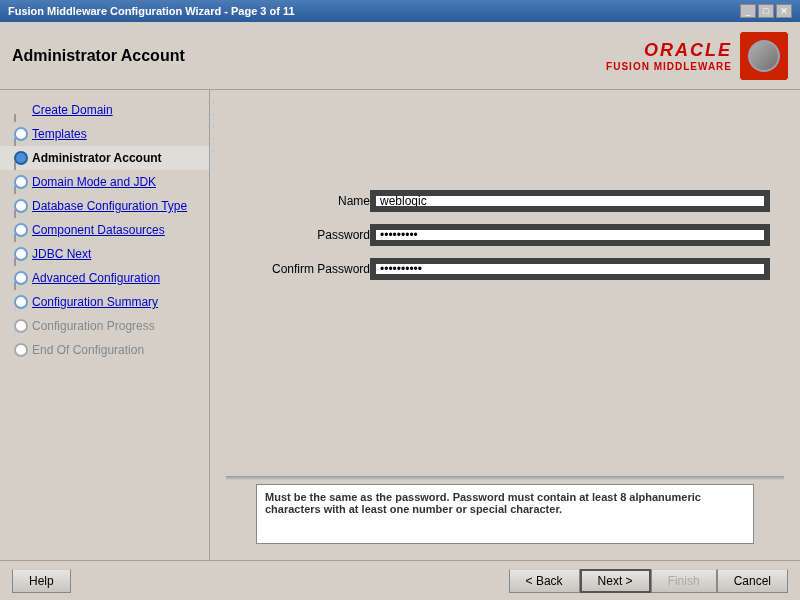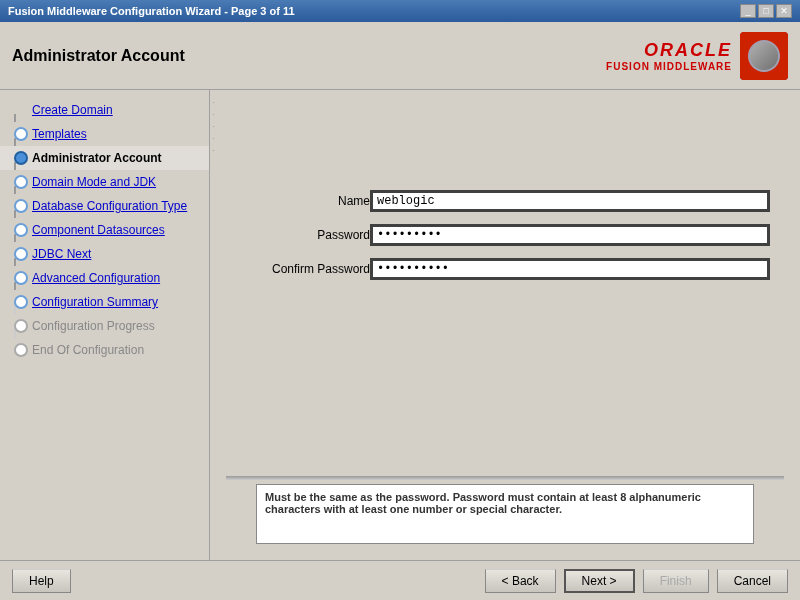--- a/index.html
+++ b/index.html
@@ -131,26 +131,25 @@
     .form-label {
       width: 130px;
       text-align: right;
       font-size: 12px;
       color: #000;
     }
 
     .form-input {
       flex: 1;
       height: 22px;
-      border: 3px solid #404040;
+      border: 6px solid #404040;
       background: white;
       padding: 2px 4px;
       font-size: 12px;
       outline: none;
-      font-family: Liberation Mono, monospace;
     }
 
     
     .info-area {
       margin: 0 30px 8px 30px;
       border: 1px solid #888;
       background: white;
       min-height: 60px;
       padding: 6px 8px;
       font-size: 11px;
@@ -168,21 +167,20 @@
       padding: 0 12px;
     }
 
     .footer-left {
       display: flex;
       gap: 8px;
     }
 
     .footer-right {
       display: flex;
-      gap: 8px;
     }
 
     .btn {
       height: 24px;
       padding: 0 16px;
       background: linear-gradient(to bottom, #e8e4de, #c8c4be);
       border: 1px solid #888;
       border-top-color: #ccc;
       cursor: pointer;
       font-size: 12px;

